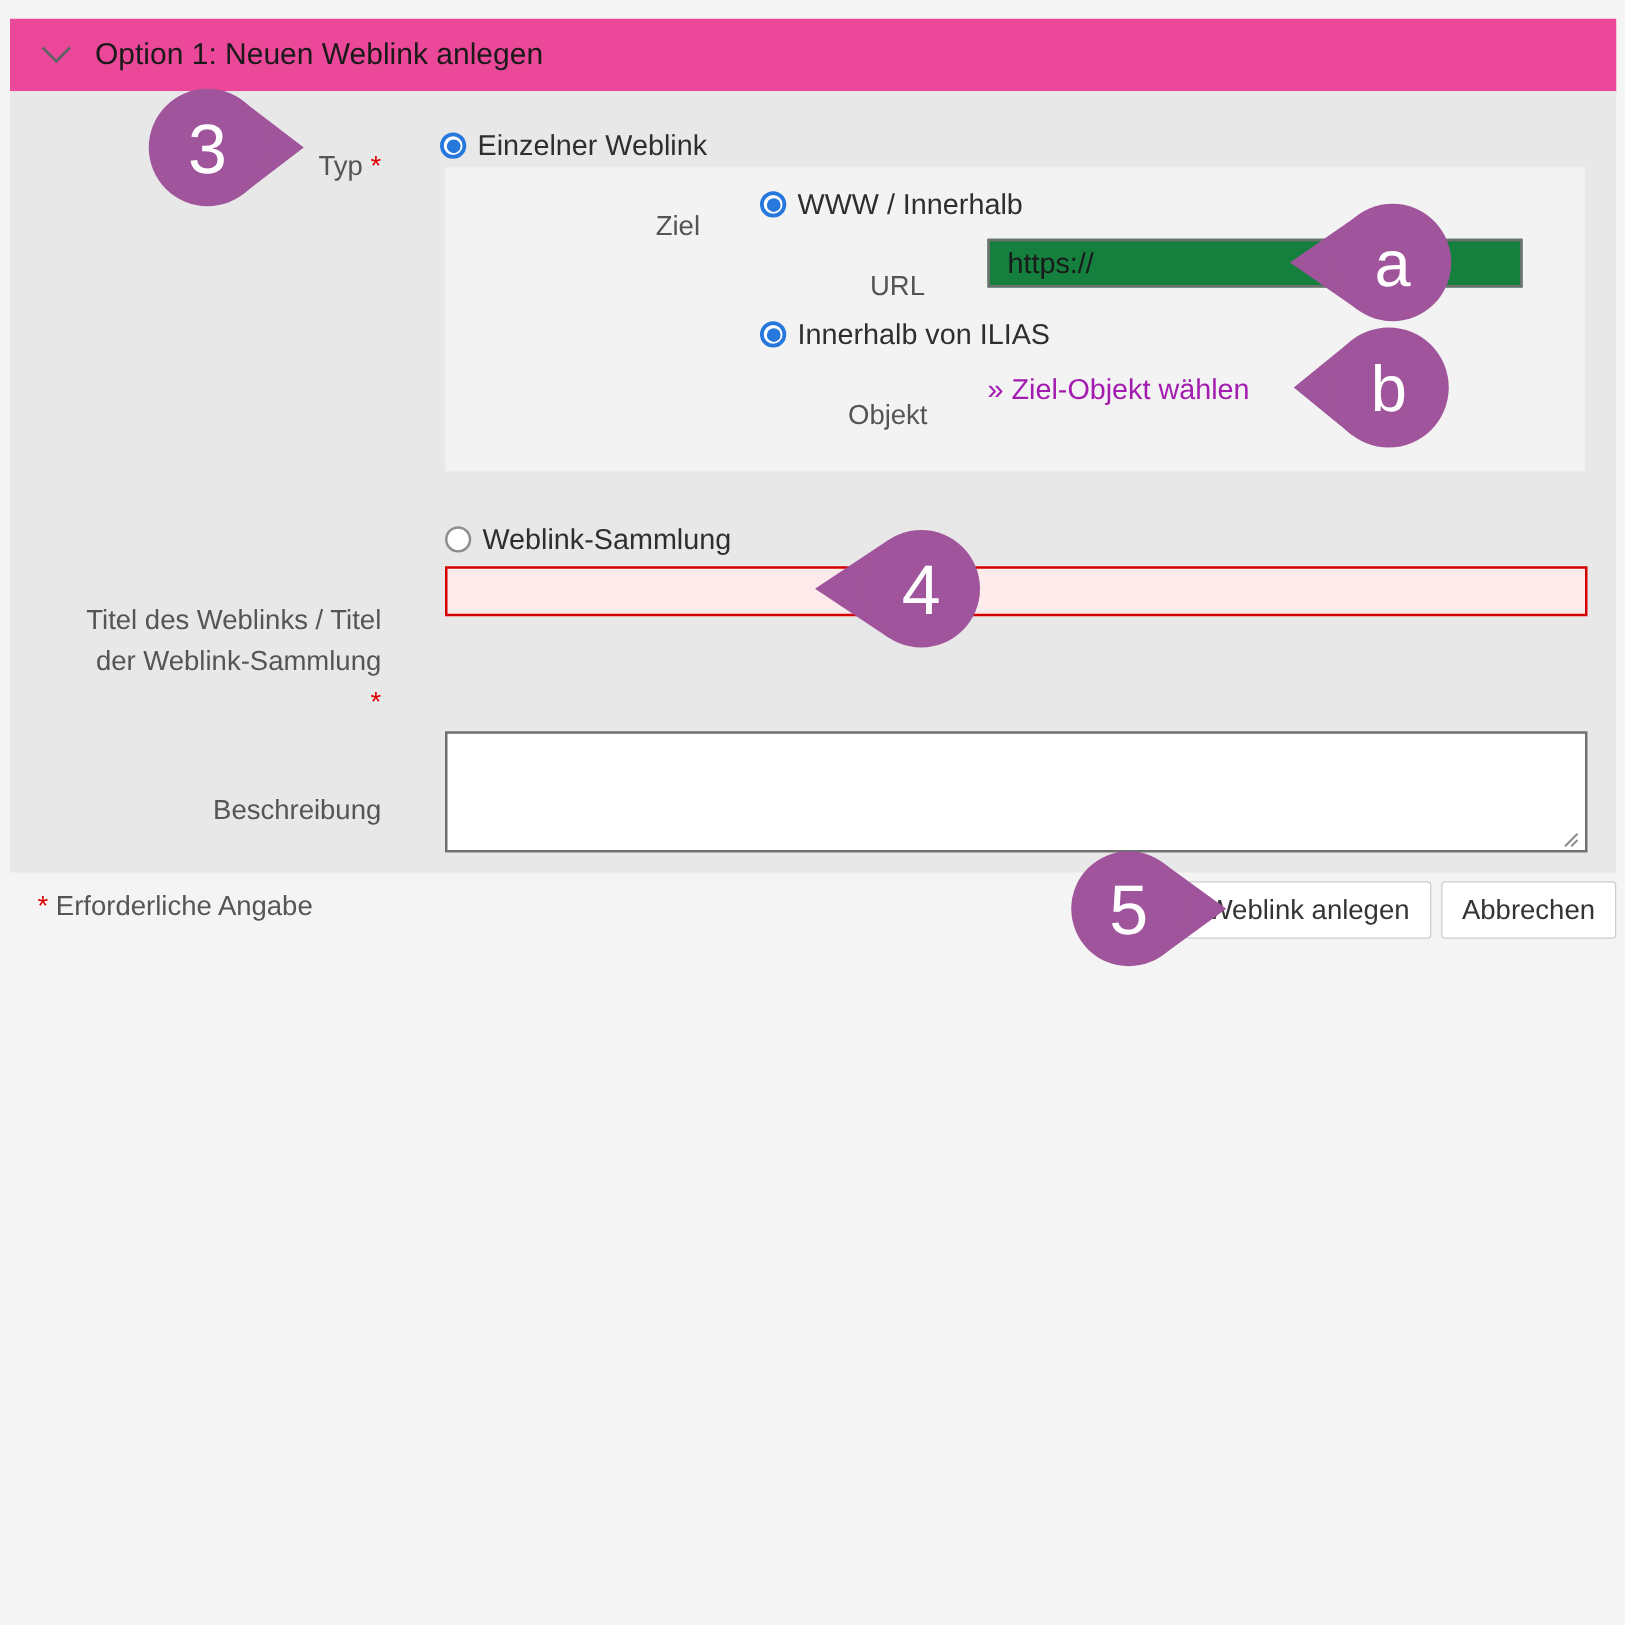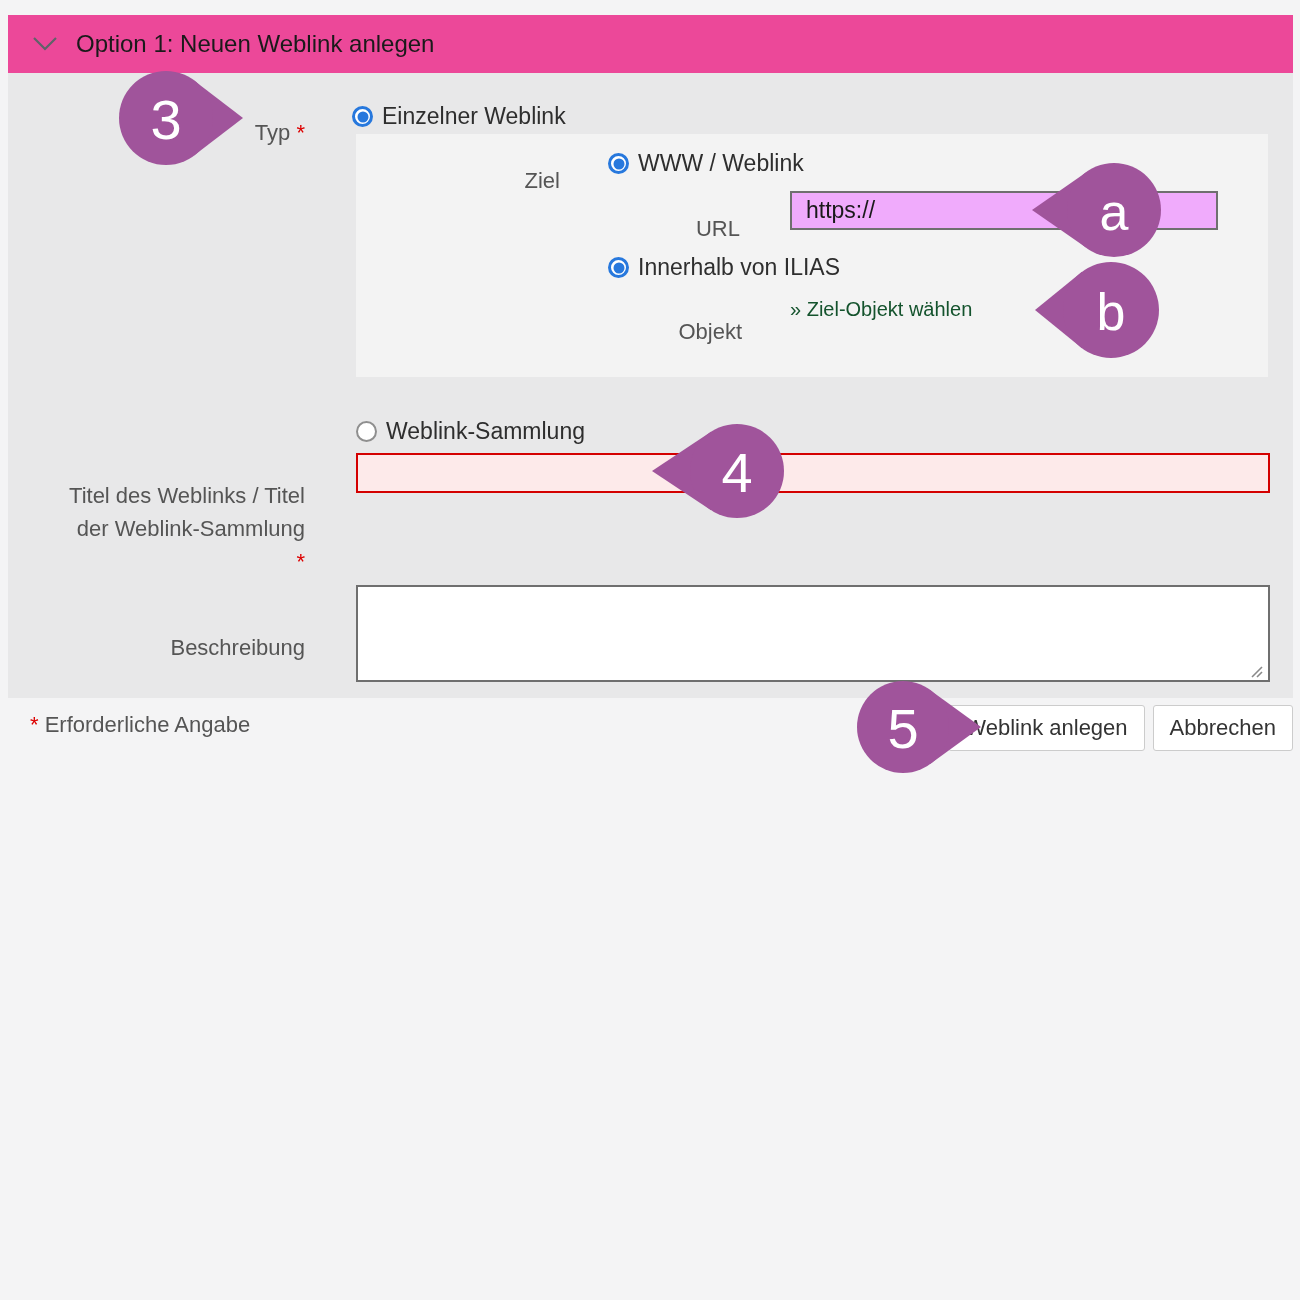--- a/index.html
+++ b/index.html
@@ -24,31 +24,31 @@
   
   .radio-row{display:flex;align-items:center;gap:9px;}
   .radio{width:21px;height:21px;border-radius:50%;background:#ffffff;box-sizing:border-box;position:relative;flex:none;}
   .radio.on{border:3px solid #2778dd;}
   .radio.on::after{content:"";position:absolute;left:50%;top:50%;transform:translate(-50%,-50%);
     width:11px;height:11px;border-radius:50%;background:#2778dd;}
   .radio.off{border:2px solid #8f8f8f;}
   .radio-label{font-size:23px;color:#2e2e2e;}
   
   .txt-input{
-    box-sizing:border-box;border:2px solid #6f6f6f;background:#f0abfc;
+    box-sizing:border-box;border:2px solid #6f6f6f;background:#15803d;
     font-size:23px;color:#1a1a1a;padding:0 14px;
     font-family:"Liberation Sans","DejaVu Sans",sans-serif;
   }
   .error-input{border:2px solid #d40000;background:#fdeaea;}
   .textarea{
     box-sizing:border-box;border:2px solid #6f6f6f;background:#ffffff;resize:none;
     font-size:23px;color:#1a1a1a;padding:6px 10px;
     font-family:"Liberation Sans","DejaVu Sans",sans-serif;
   }
-  .link{font-size:20px;color:#14532d;cursor:pointer;text-decoration:none;}
+  .link{font-size:23px;color:#a21caf;cursor:pointer;text-decoration:none;}
   
   .footer-note{font-size:22px;color:#555555;}
   .btn-row{display:flex;gap:8px;}
   .btn{
     font-size:22px;color:#333333;background:#ffffff;border:1px solid #cccccc;
     border-radius:3px;padding:9px 16px;cursor:pointer;white-space:nowrap;
     font-family:"Liberation Sans","DejaVu Sans",sans-serif;
   }
   
   .callout{pointer-events:none;}
@@ -73,21 +73,21 @@
 <div class="abs radio-row" style="left:352px;top:103px;">
   <span class="radio on"></span>
   <span class="radio-label">Einzelner Weblink</span>
 </div>
 
 <div class="abs sub-panel"></div>
 
 <div class="abs lbl" style="left:400px;top:152px;width:160px;">Ziel</div>
 <div class="abs radio-row" style="left:608px;top:150px;">
   <span class="radio on"></span>
-  <span class="radio-label">WWW / Weblink</span>
+  <span class="radio-label">WWW / Innerhalb</span>
 </div>
 
 <div class="abs lbl" style="left:600px;top:200px;width:140px;">URL</div>
 <input class="abs txt-input" style="left: 790px; top: 191px; width: 428px; height: 39px;" type="text" value="https://">
 
 <div class="abs radio-row" style="left:608px;top:254px;">
   <span class="radio on"></span>
   <span class="radio-label">Innerhalb von ILIAS</span>
 </div>
 

